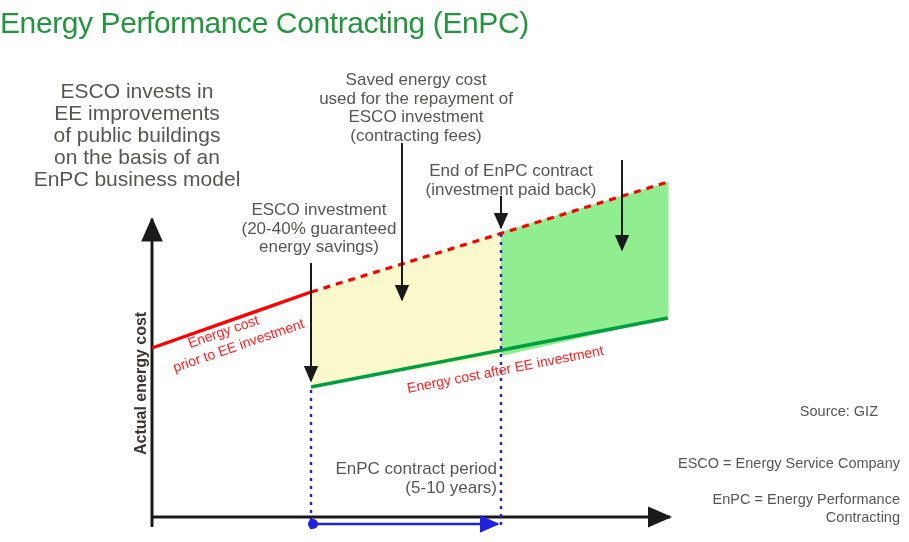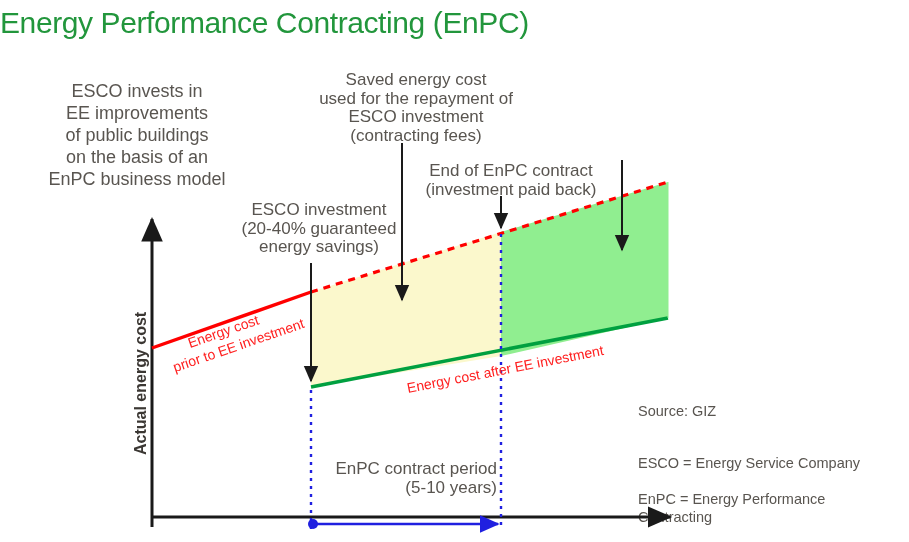--- a/index.html
+++ b/index.html
@@ -34,25 +34,25 @@
   .note {
     position: absolute;
     color: #595550;
     font-family: "Liberation Sans", sans-serif;
     font-size: 17px;
     line-height: 18.5px;
     text-align: center;
     white-space: pre-line;
   }
   .note.intro {
-    font-size: 18px;
+    font-size: 21px;
     line-height: 22px;
   }
   .note.left-align {
-    text-align: left;
+    text-align: right;
     white-space: pre-line;
   }
   .yaxis-label {
     position: absolute;
     color: #3b3733;
     font-family: "Liberation Sans", sans-serif;
     font-size: 16px;
     font-weight: bold;
     transform-origin: 0 0;
     transform: rotate(-90deg);

